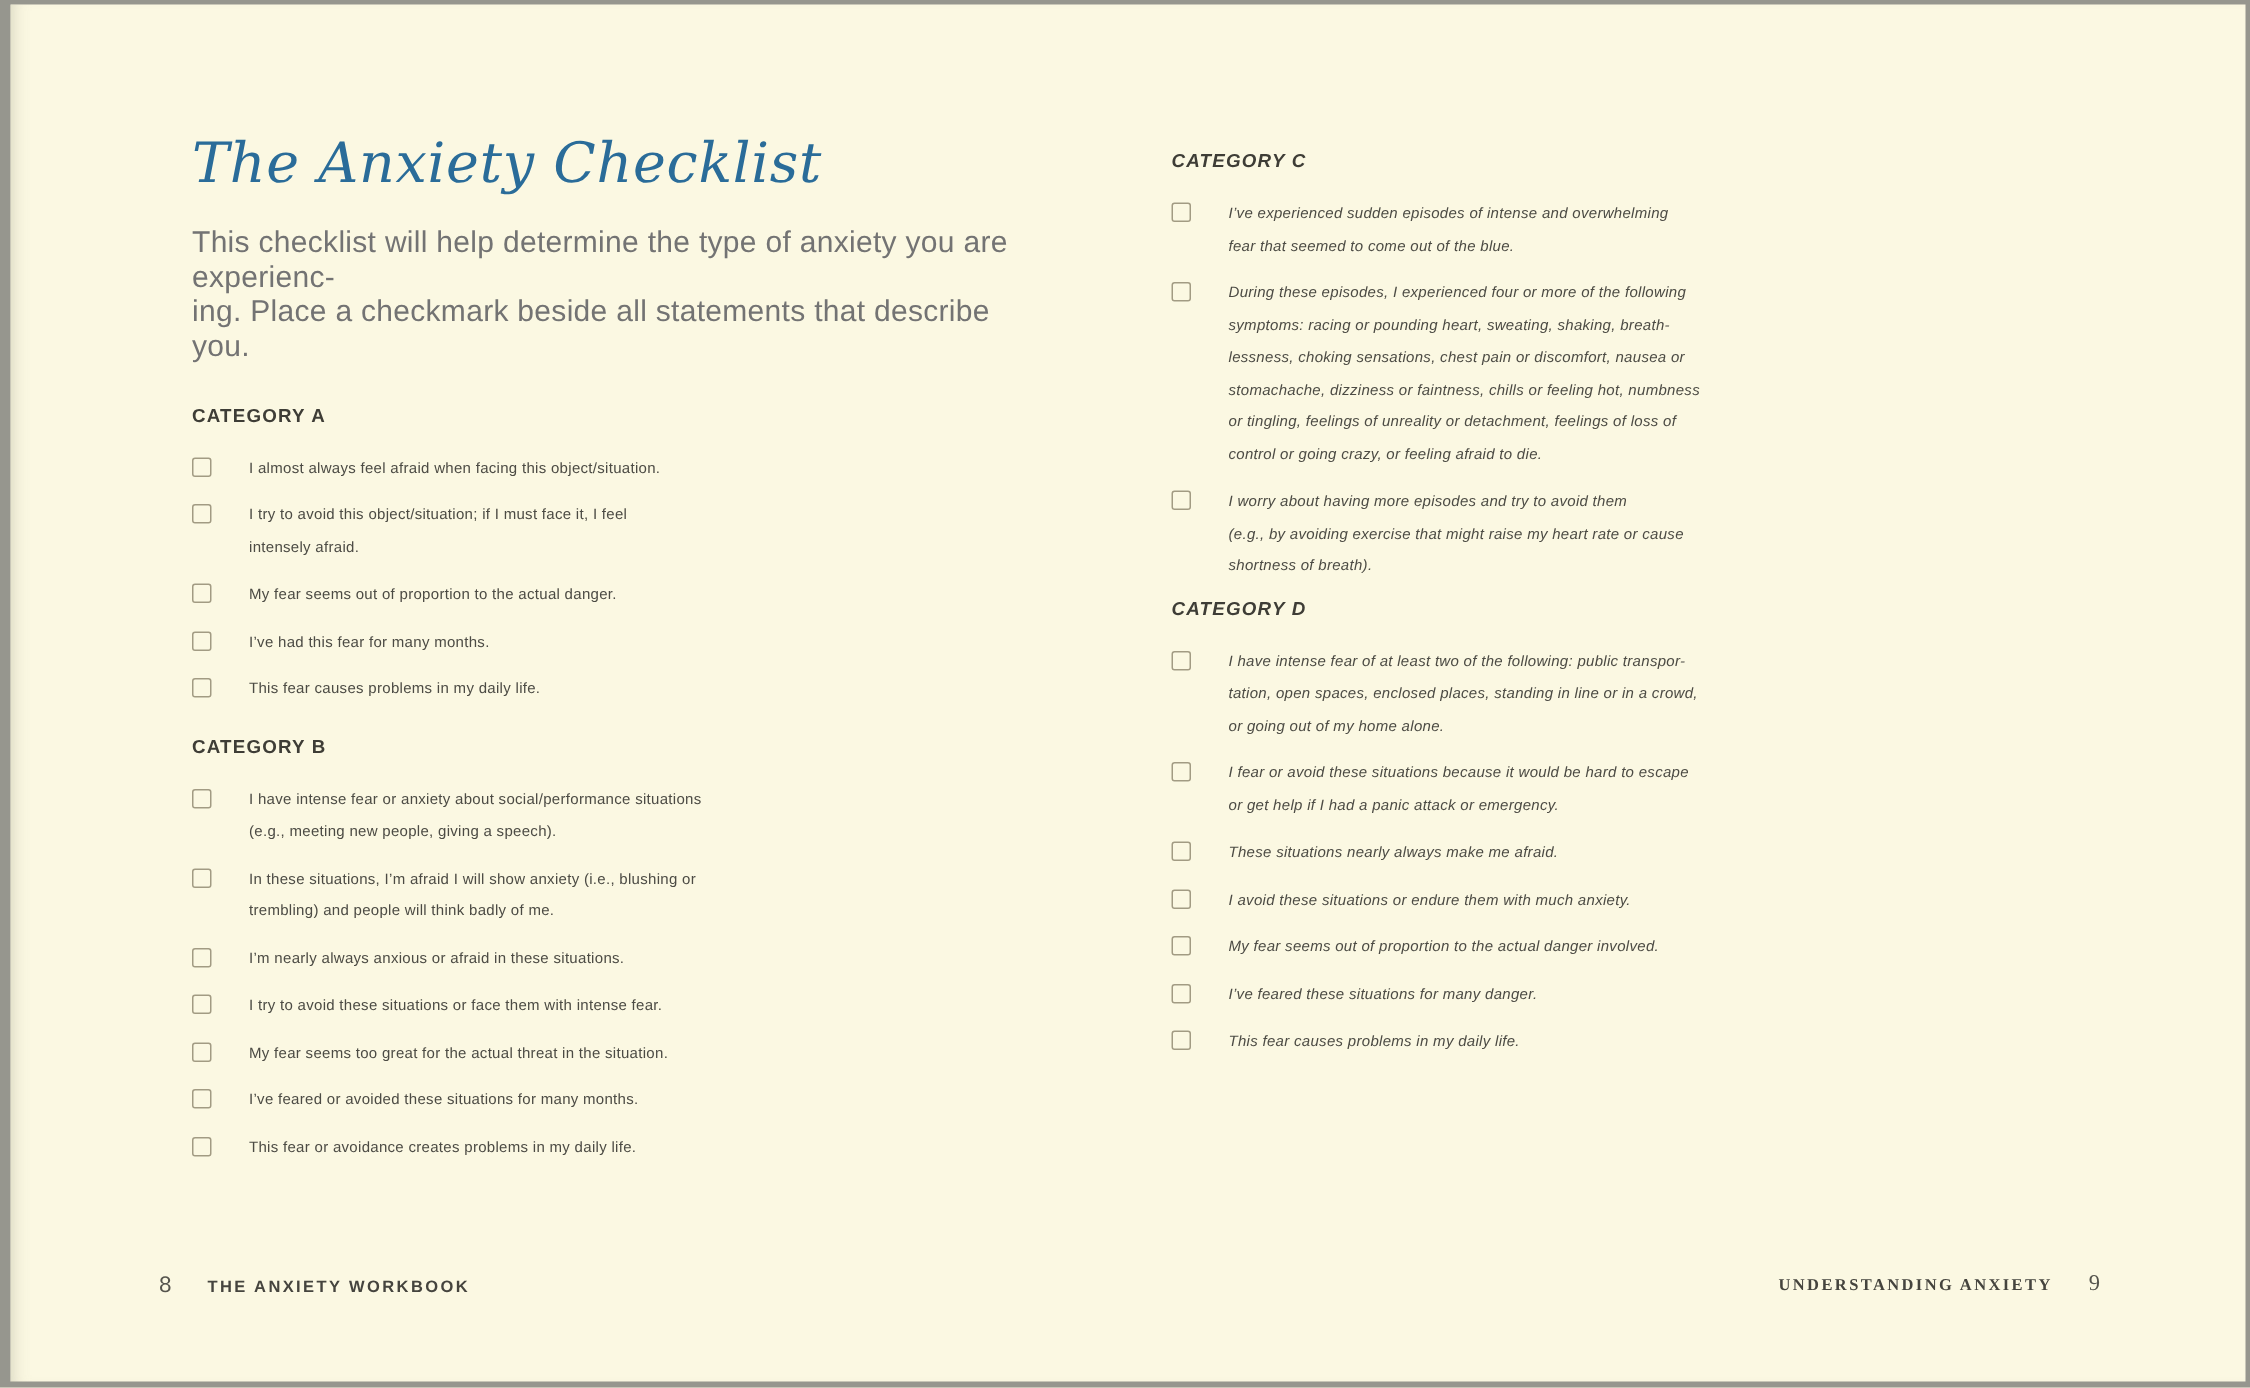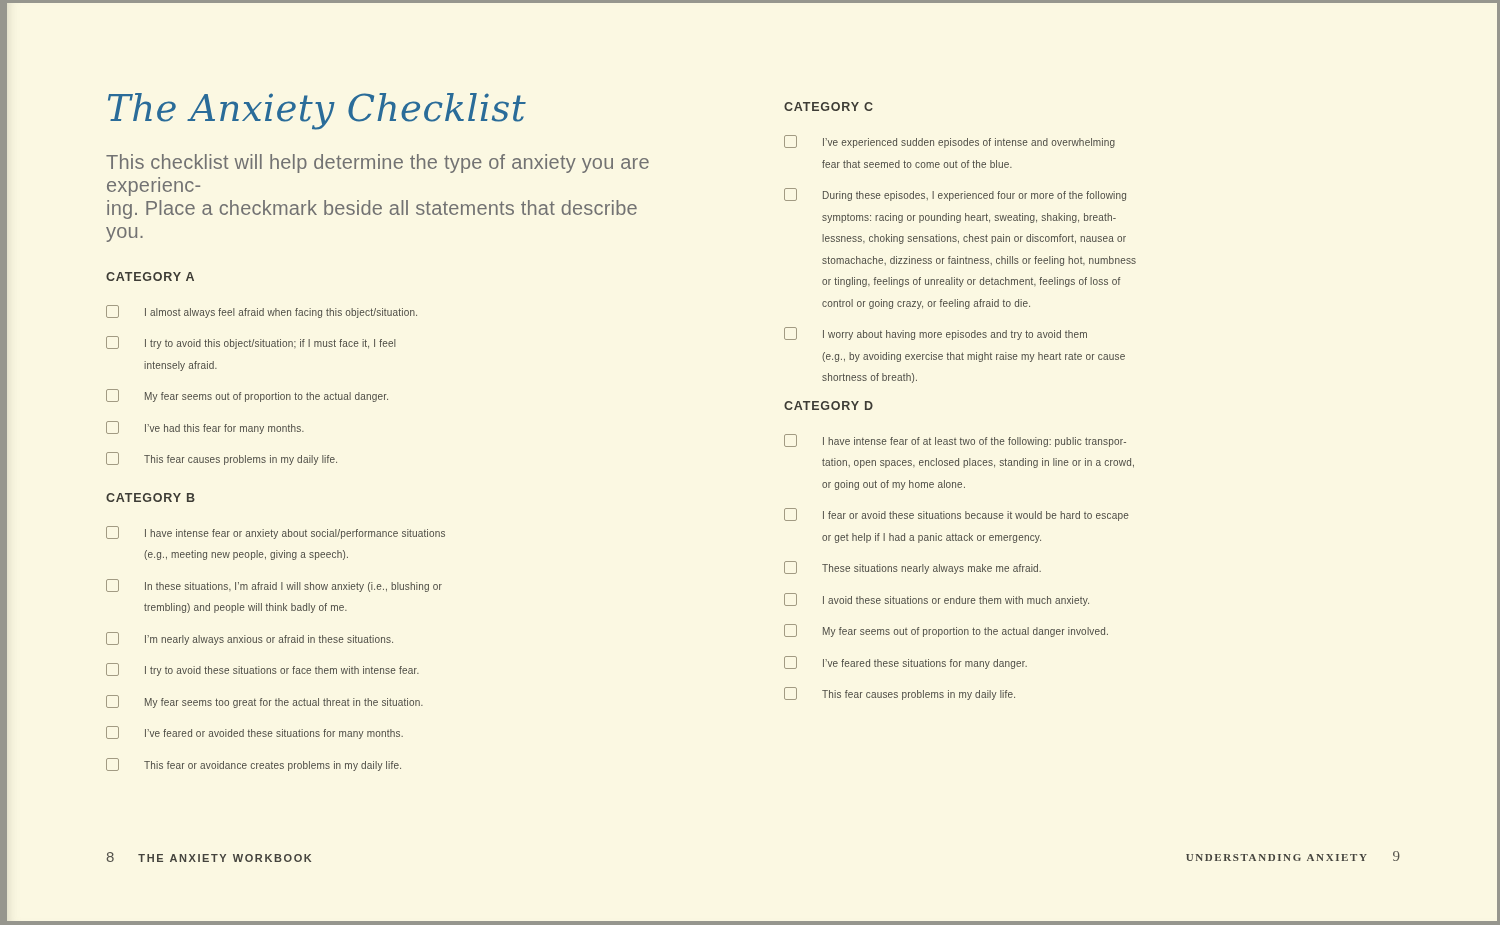--- a/index.html
+++ b/index.html
@@ -10,23 +10,23 @@
     font-family: "Liberation Sans", sans-serif;
     position: relative;
     overflow: hidden;
   }
   .page {
     position: absolute;
     left: 7px; top: 3px; right: 3px; bottom: 4px;
     background: #fbf8e2;
     box-shadow: inset 10px 0 12px -10px rgba(120,120,100,0.35);
   }
-  .columns { display: flex; align-items: flex-start; }
+  .columns { display: flex; align-items: flex-start; padding-left: 22px; }
   .col-left  { margin-left: 99px; width: 575px; flex: 0 0 auto; }
-  .col-right { margin-left: 103px; width: 550px; flex: 0 0 auto; }
+  .col-right { margin-left: 78px; width: 550px; flex: 0 0 auto; font-style: italic; }
 
   .page-title {
     margin: 85px 0 0 0;
     font-family: "DejaVu Serif", serif;
     font-style: italic;
     font-weight: 500;
     font-size: 37px;
     letter-spacing: 0.5px;
     color: #2a6c99;
     line-height: 1.15;

